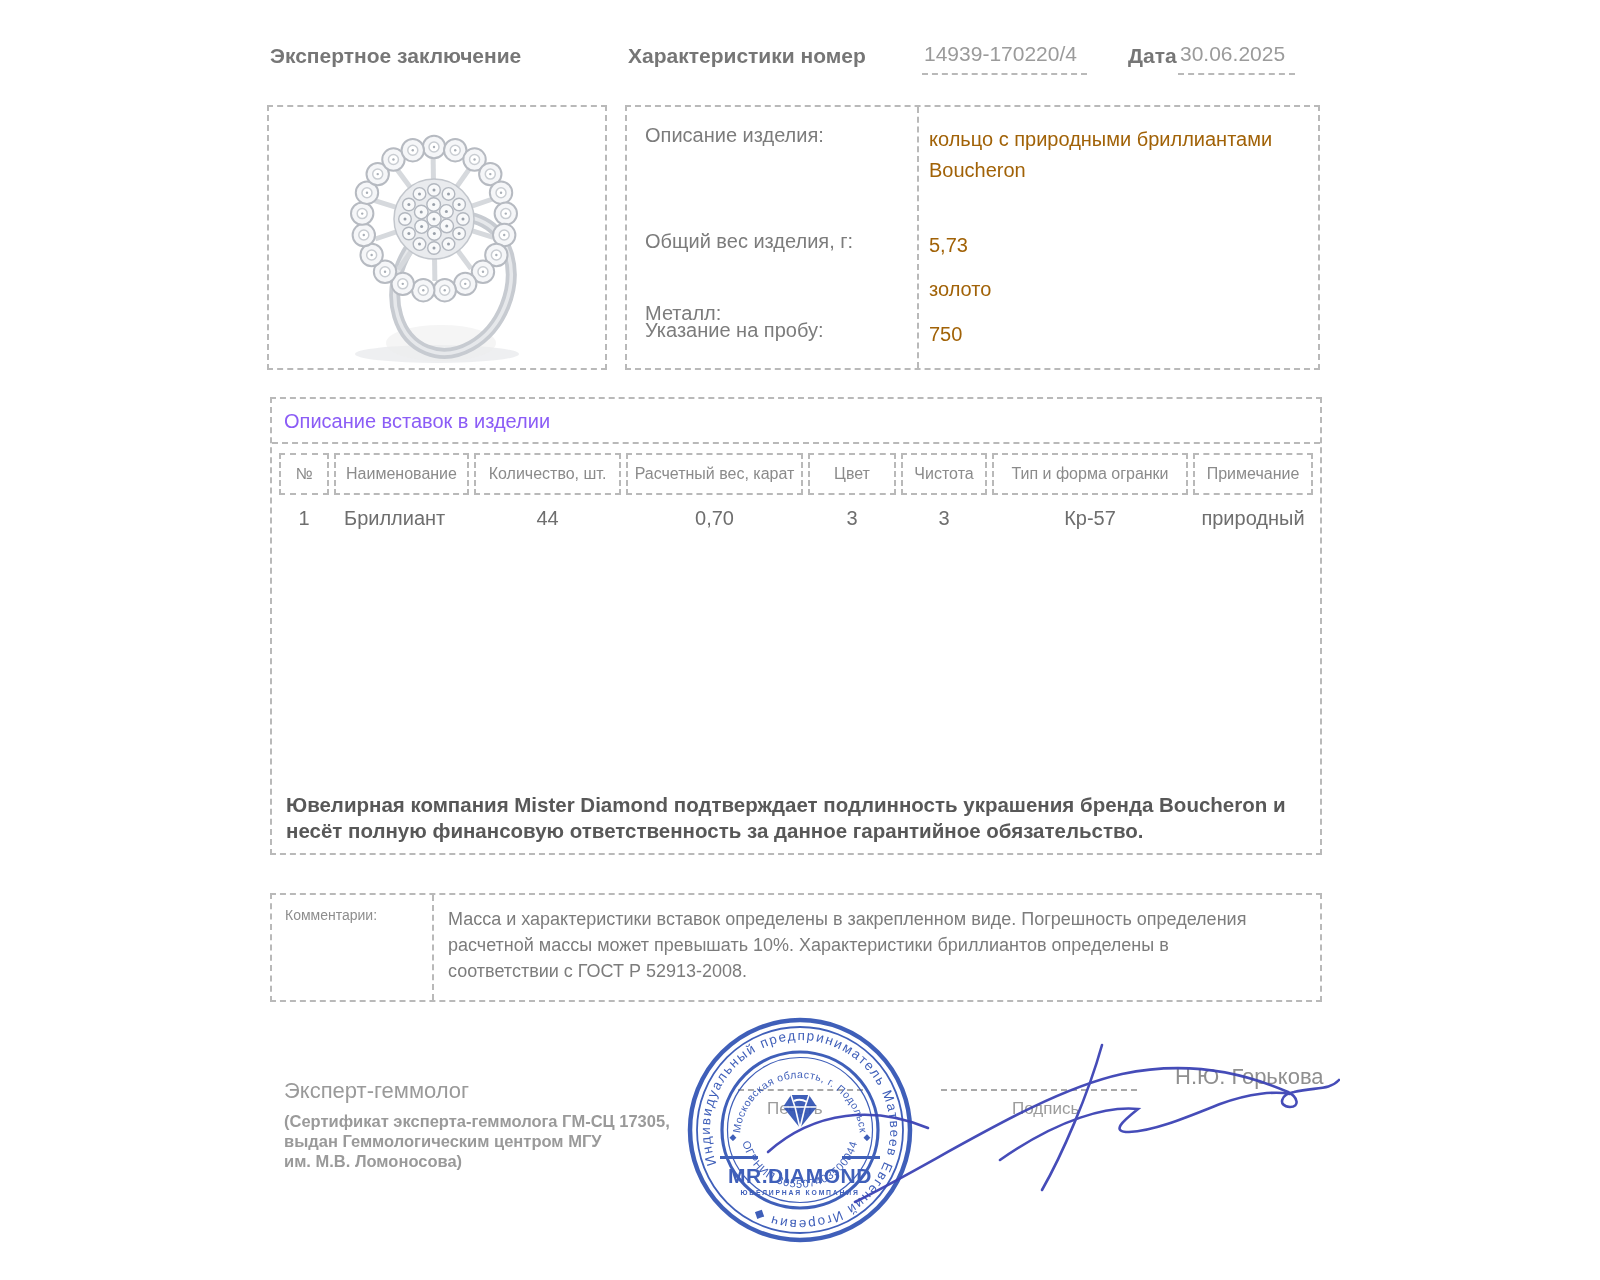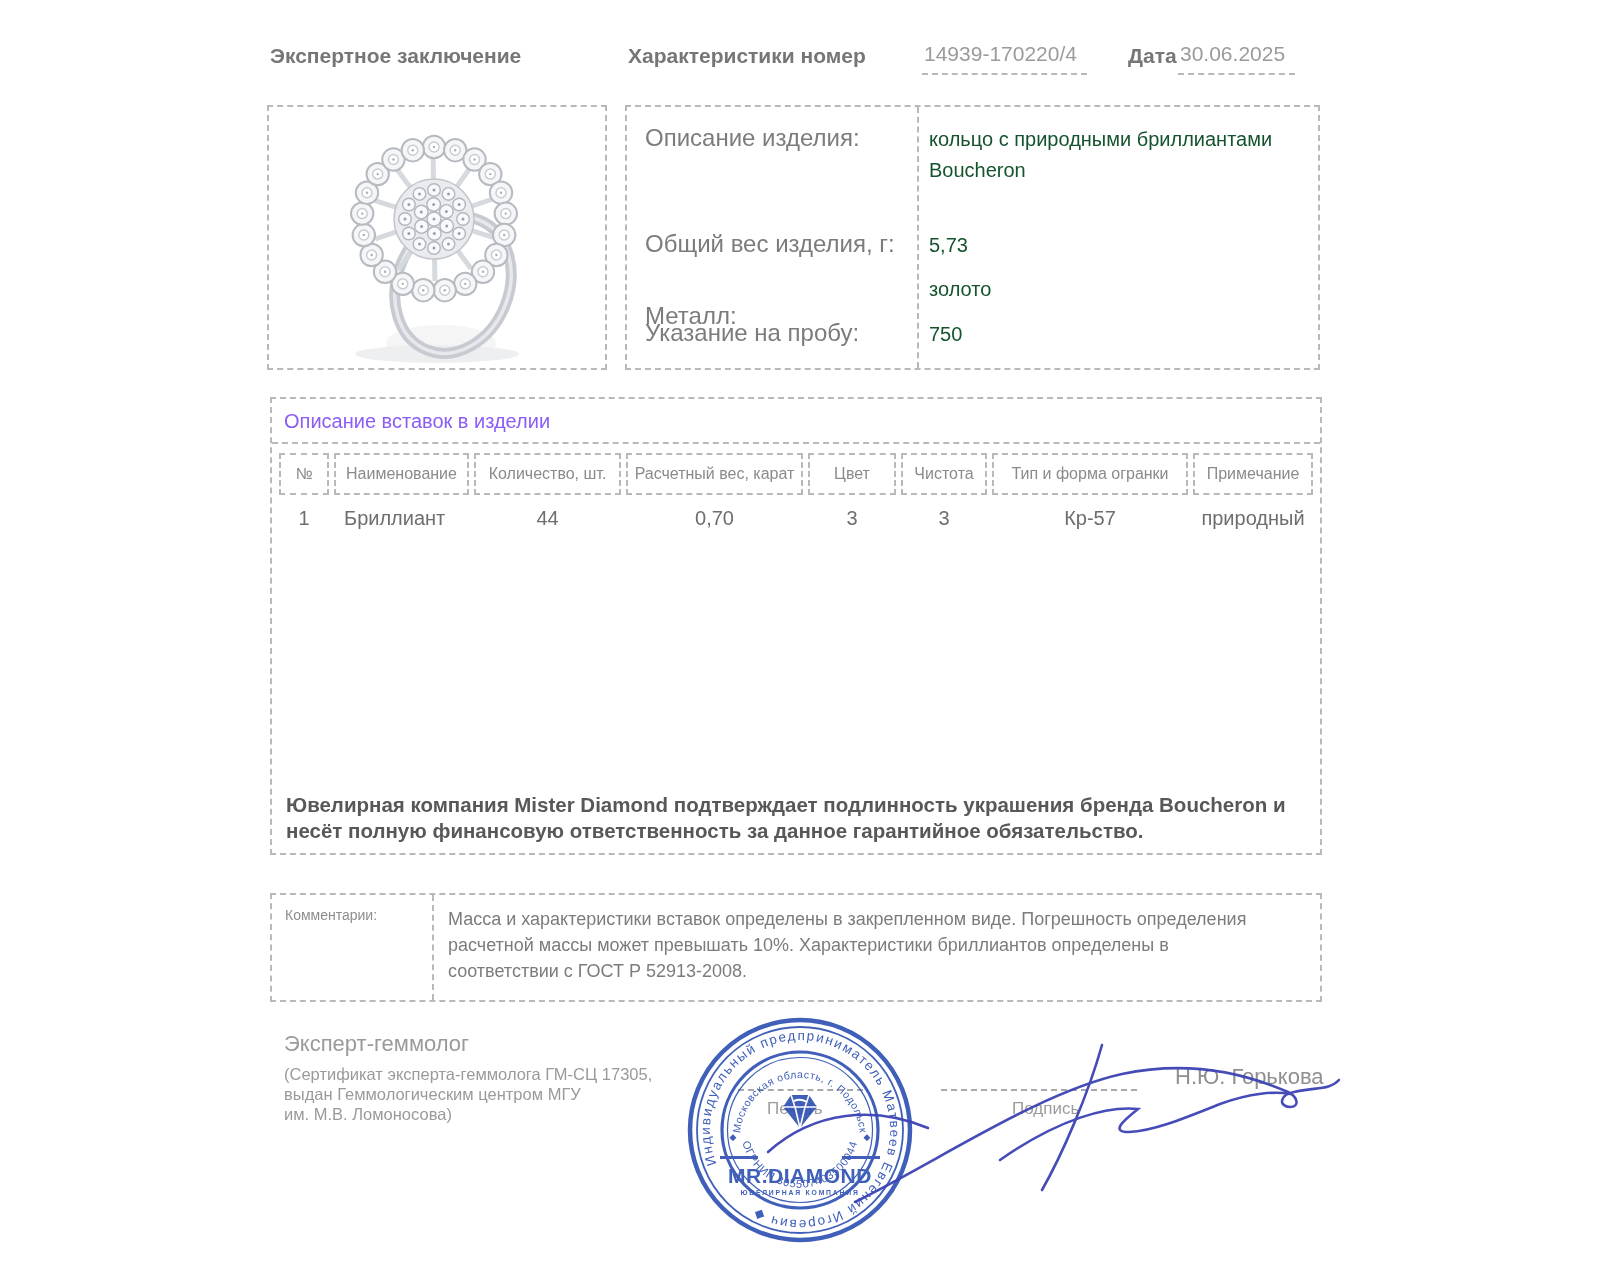--- a/index.html
+++ b/index.html
@@ -5,43 +5,43 @@
   html,body{margin:0;padding:0;background:#ffffff;}
   .page{position:relative;width:1600px;height:1280px;background:#fff;
         font-family:"Liberation Sans",sans-serif;overflow:hidden;}
   .abs{position:absolute;}
   .lbl-bold{font-size:21px;font-weight:bold;color:#767676;}
   .val-gray{font-size:21px;color:#9b9b9b;}
   .dash-underline{border-bottom:2px dashed #b9b9b9;padding:0 10px 7px 2px;}
   .dash-box{border:2px dashed #b9b9b9;box-sizing:border-box;}
   
   .desc-divider{position:absolute;left:290px;top:0;height:100%;border-left:2px dashed #b9b9b9;}
-  .desc-label{position:absolute;left:18px;font-size:24px;color:#7c7c7c;}
-  .desc-value{position:absolute;left:302px;font-size:20px;color:#14532d;width:380px;line-height:31px;}
+  .desc-label{position:absolute;left:18px;font-size:20px;color:#7c7c7c;}
+  .desc-value{position:absolute;left:302px;font-size:20px;color:#a16207;width:380px;line-height:31px;}
   
   .table-title{padding:11px 12px 9px;font-size:20px;color:#8b5cf6;border-bottom:2px dashed #b9b9b9;}
   .thead,.trow{display:flex;gap:5px;margin:0 7px;}
   .thead{margin-top:9px;}
   .th{border:2px dashed #b9b9b9;box-sizing:border-box;height:42px;display:flex;align-items:center;
       justify-content:center;font-size:16px;color:#8b8b8b;text-align:center;}
   .trow{margin-top:12px;}
   .td{font-size:20px;color:#6e6e6e;text-align:center;}
   .c0{width:50px;} .c1{width:135px;} .c2{width:147px;} .c3{width:177px;}
   .c4{width:88px;} .c5{width:86px;} .c6{width:196px;} .c7{width:120px;}
   .td.c1{text-align:left;padding-left:10px;box-sizing:border-box;}
   .statement{position:absolute;left:14px;bottom:9px;width:1010px;font-size:20.5px;font-weight:bold;
              color:#585858;line-height:1.28;}
   
   .comments-box{display:flex;}
   .c-label{width:162px;box-sizing:border-box;border-right:2px dashed #b9b9b9;
            padding:12px 0 0 13px;font-size:14px;color:#8d8d8d;flex:none;}
   .c-text{padding:11px 18px 0 14px;font-size:18px;color:#7c7c7c;line-height:1.45;width:800px;}
   
   .expert-title{font-size:22px;color:#9a9a9a;margin-bottom:7px;}
-  .cert-line{font-size:16.5px;color:#9a9a9a;line-height:20px;}
+  .cert-line{font-size:16.5px;color:#9a9a9a;line-height:20px;font-weight:bold;}
   .sig-line{border-top:2px dashed #a9a9a9;height:0;}
   .sig-label{font-size:17px;color:#9c9c9c;}
   .expert-name{font-size:22px;color:#8f8f8f;}
   .stamp-text{fill:#2b4eb2;}
   svg text{font-family:"Liberation Sans",sans-serif;}
 </style>
 </head>
 <body>
 
 <div class="page">
@@ -221,21 +221,21 @@
       <div class="td c7">природный</div>
     </div>
     <div class="statement">Ювелирная компания Mister Diamond подтверждает подлинность украшения бренда Boucheron и несёт полную финансовую ответственность за данное гарантийное обязательство.</div>
   </div>
 
   <div class="abs dash-box comments-box" style="left:270px;top:893px;width:1052px;height:109px;">
     <div class="c-label">Комментарии:</div>
     <div class="c-text">Масса и характеристики вставок определены в закрепленном виде. Погрешность определения расчетной массы может превышать 10%. Характеристики бриллиантов определены в соответствии с ГОСТ Р 52913-2008.</div>
   </div>
 
-  <div class="abs" style="left:284px;top:1031px;">
+  <div class="abs" style="left:284px;top:1078px;">
     <div class="expert-title">Эксперт-геммолог</div>
     <div class="cert-line">(Сертификат эксперта-геммолога ГМ-СЦ 17305,</div>
     <div class="cert-line">выдан Геммологическим центром МГУ</div>
     <div class="cert-line">им. М.В. Ломоносова)</div>
   </div>
 
   <div class="abs sig-line" style="left:738px;top:1089px;width:125px;"></div>
   <div class="abs sig-label" style="left:767px;top:1099px;">Печать</div>
   <div class="abs sig-line" style="left:941px;top:1089px;width:196px;"></div>
   <div class="abs sig-label" style="left:1012px;top:1099px;">Подпись</div>

